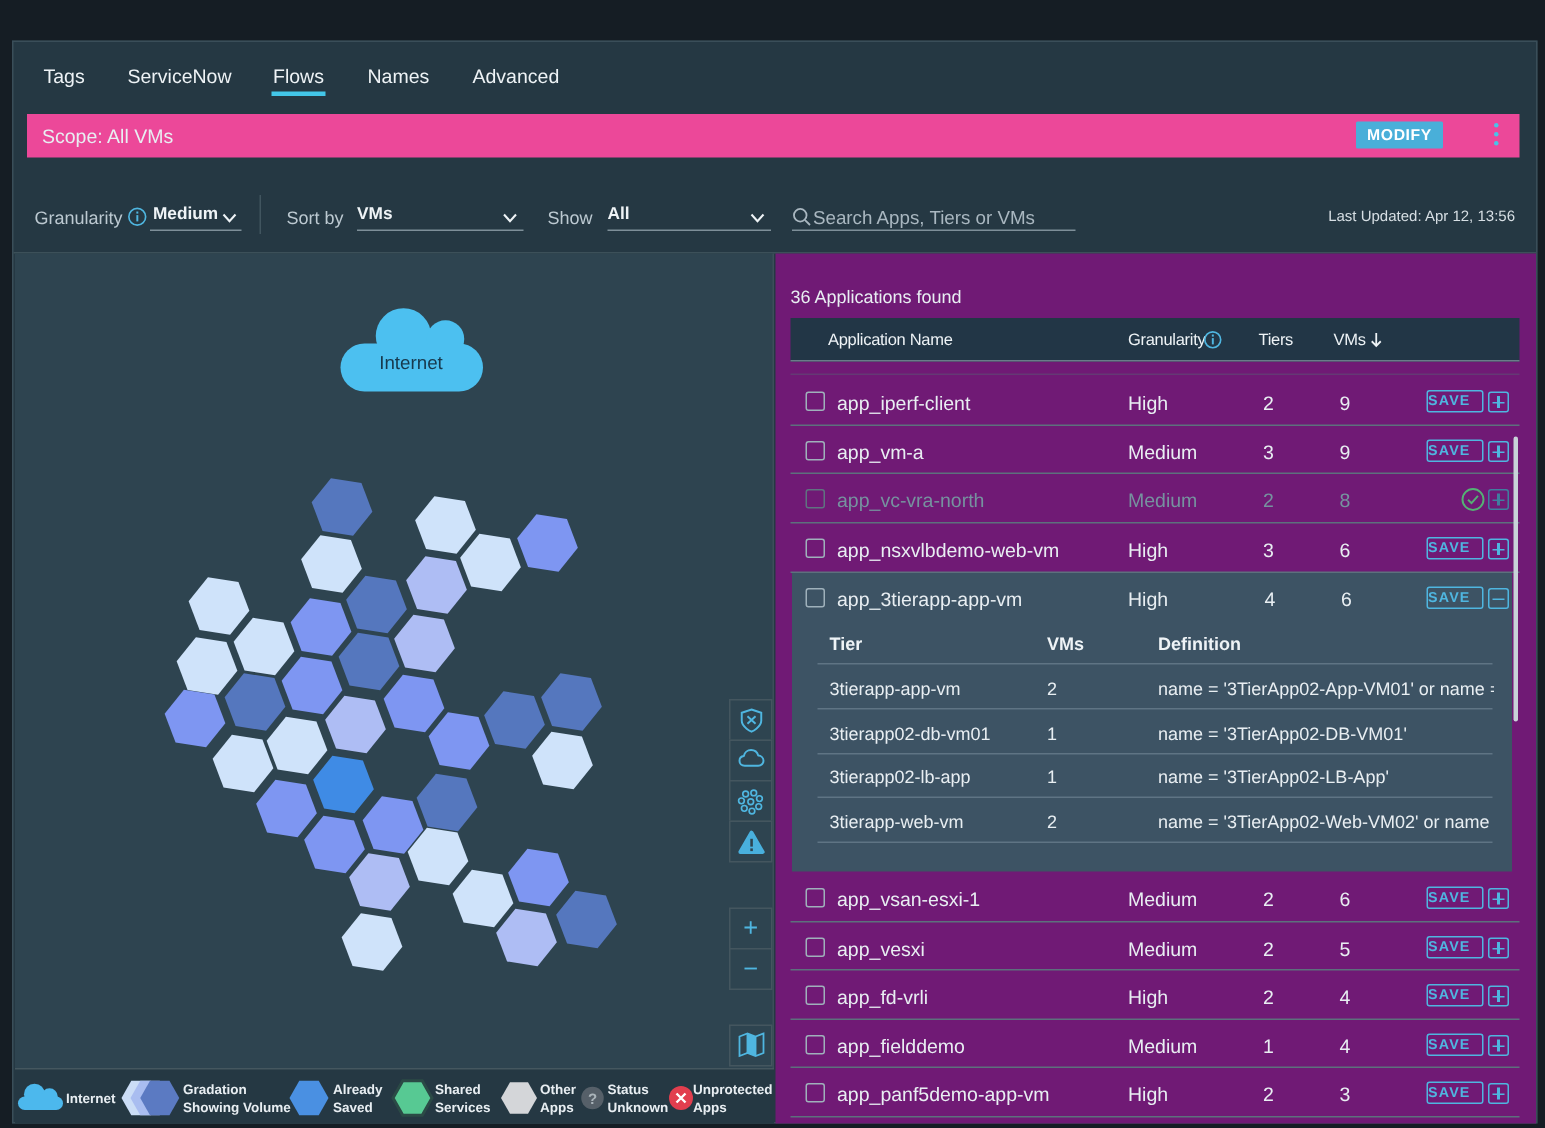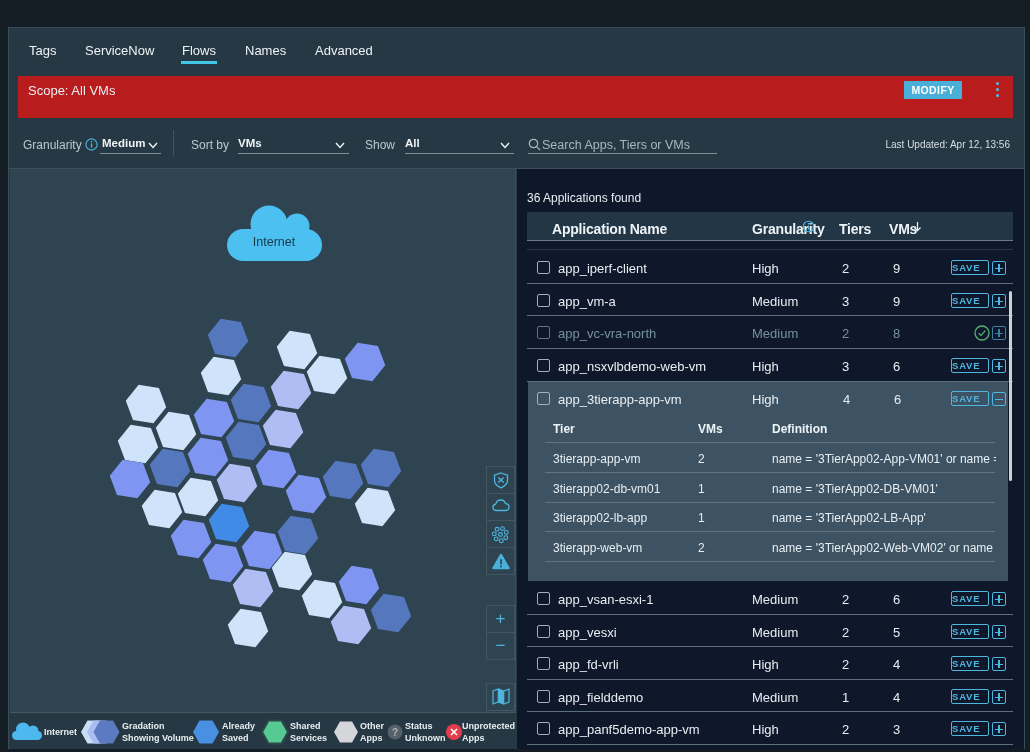--- a/index.html
+++ b/index.html
@@ -13,50 +13,50 @@
   .disc-underline { position:absolute; left:84px; top:22px; width:49px; height:3px; background:#43c6e8; }
 
   
   .card { position:absolute; left:8px; top:27px; width:1017px; height:722px; background:#253843; border:1px solid #3a4e59; }
 
   
   .tab { position:absolute; top:15px; font-size:13px; color:#eef3f6; }
   .flows-underline { position:absolute; left:172px; top:33px; width:36px; height:3px; background:#43c6e8; }
 
   
-  .scopebar { position:absolute; left:9px; top:48px; width:995px; height:42px; background:#b91c1c; }
+  .scopebar { position:absolute; left:9px; top:48px; width:995px; height:29px; background:#ec4899; }
   .scopebar .lbl { position:absolute; left:10px; top:7px; font-size:13px; color:#e8eef2; }
   .modify { position:absolute; left:886px; top:5px; width:58px; height:18px; background:#49afd9; border-radius:1px; color:#fff; font-size:10.5px; font-weight:bold; text-align:center; line-height:18px; letter-spacing:0.4px; }
   .dots { position:absolute; left:975px; top:4px; width:10px; height:19px; }
   .dots i { position:absolute; left:3px; width:3px; height:3px; border-radius:50%; background:#49c3e8; }
 
   
   .toolbar { position:absolute; left:0; top:75px; width:1015px; height:66px; }
   .tlabel { position:absolute; top:35px; font-size:12px; color:#bcc9d1; }
   .tval  { position:absolute; top:34px; font-size:11.5px; font-weight:bold; color:#eef3f6; }
   .tunder { position:absolute; top:50px; height:1px; background:#7e8f99; }
   .vdiv { position:absolute; left:164px; top:27px; width:1px; height:26px; background:#41555f; }
   .searchph { position:absolute; left:533px; top:35px; font-size:12.5px; color:#a9b7c0; }
   .lastupd { position:absolute; top:36px; right:14px; font-size:10px; color:#d7dfe4; }
 
   
   .canvas { position:absolute; left:1px; top:141px; width:506px; height:543px; background:#2e4450; border-right:1px solid #46586290; }
   .legend { position:absolute; left:1px; top:684px; width:506px; height:37px; background:#253843; border-top:1px solid #45575f; }
-  .rightpanel { position:absolute; left:508px; top:141px; width:507px; height:580px; background:#0f172a; }
+  .rightpanel { position:absolute; left:508px; top:141px; width:507px; height:580px; background:#701a75; }
 
   
   .cbtn { position:absolute; width:29px; height:28px; border:1px solid #44565f; background:#2e4450; }
   .cbtn svg { display:block; margin:4px auto 0; }
   .plusminus { color:#4fb6e0; font-size:17px; text-align:center; line-height:26px; font-weight:400; }
   .ltext { position:absolute; font-size:9px; font-weight:bold; color:#e8eef2; line-height:11.5px; }
 
   
   .found { position:absolute; left:10px; top:22px; font-size:12px; color:#e8eef2; }
   .thead { position:absolute; left:10px; top:43px; width:486px; height:29px; background:#223646; }
-  .th { position:absolute; top:9px; letter-spacing:-0.2px; font-size:14px; font-weight:bold; color:#eef3f6; }
+  .th { position:absolute; top:9px; letter-spacing:-0.2px; font-size:11px; font-weight:normal; color:#eef3f6; }
   .hline { position:absolute; left:10px; width:486px; height:1px; background:#6a7d8a; }
   .row { position:absolute; left:10px; width:486px; height:33px; }
   .rowline { position:absolute; left:10px; width:486px; height:1px; background:#5d707d; }
   .cb { position:absolute; left:10px; top:10px; width:13px; height:13px; border:1px solid #9fb1bb; border-radius:2px; }
   .rname { position:absolute; left:31px; top:10px; font-size:13px; color:#e8eef2; }
   .rconf { position:absolute; left:225px; top:10px; font-size:13px; color:#e8eef2; }
   .rtier { position:absolute; left:315px; top:10px; font-size:13px; color:#e8eef2; }
   .rvms  { position:absolute; left:366px; top:10px; font-size:13px; color:#e8eef2; }
   .save { position:absolute; left:424px; top:9px; width:38px; height:15px; border:1px solid #4fb6e0; border-radius:2px; color:#4fb6e0; font-size:9.5px; font-weight:bold; text-align:left; line-height:14px; letter-spacing:0.8px; }
   .pbtn { position:absolute; left:465px; top:10px; width:14px; height:14px; border:1px solid #4fb6e0; border-radius:2px; color:#4fb6e0; }

